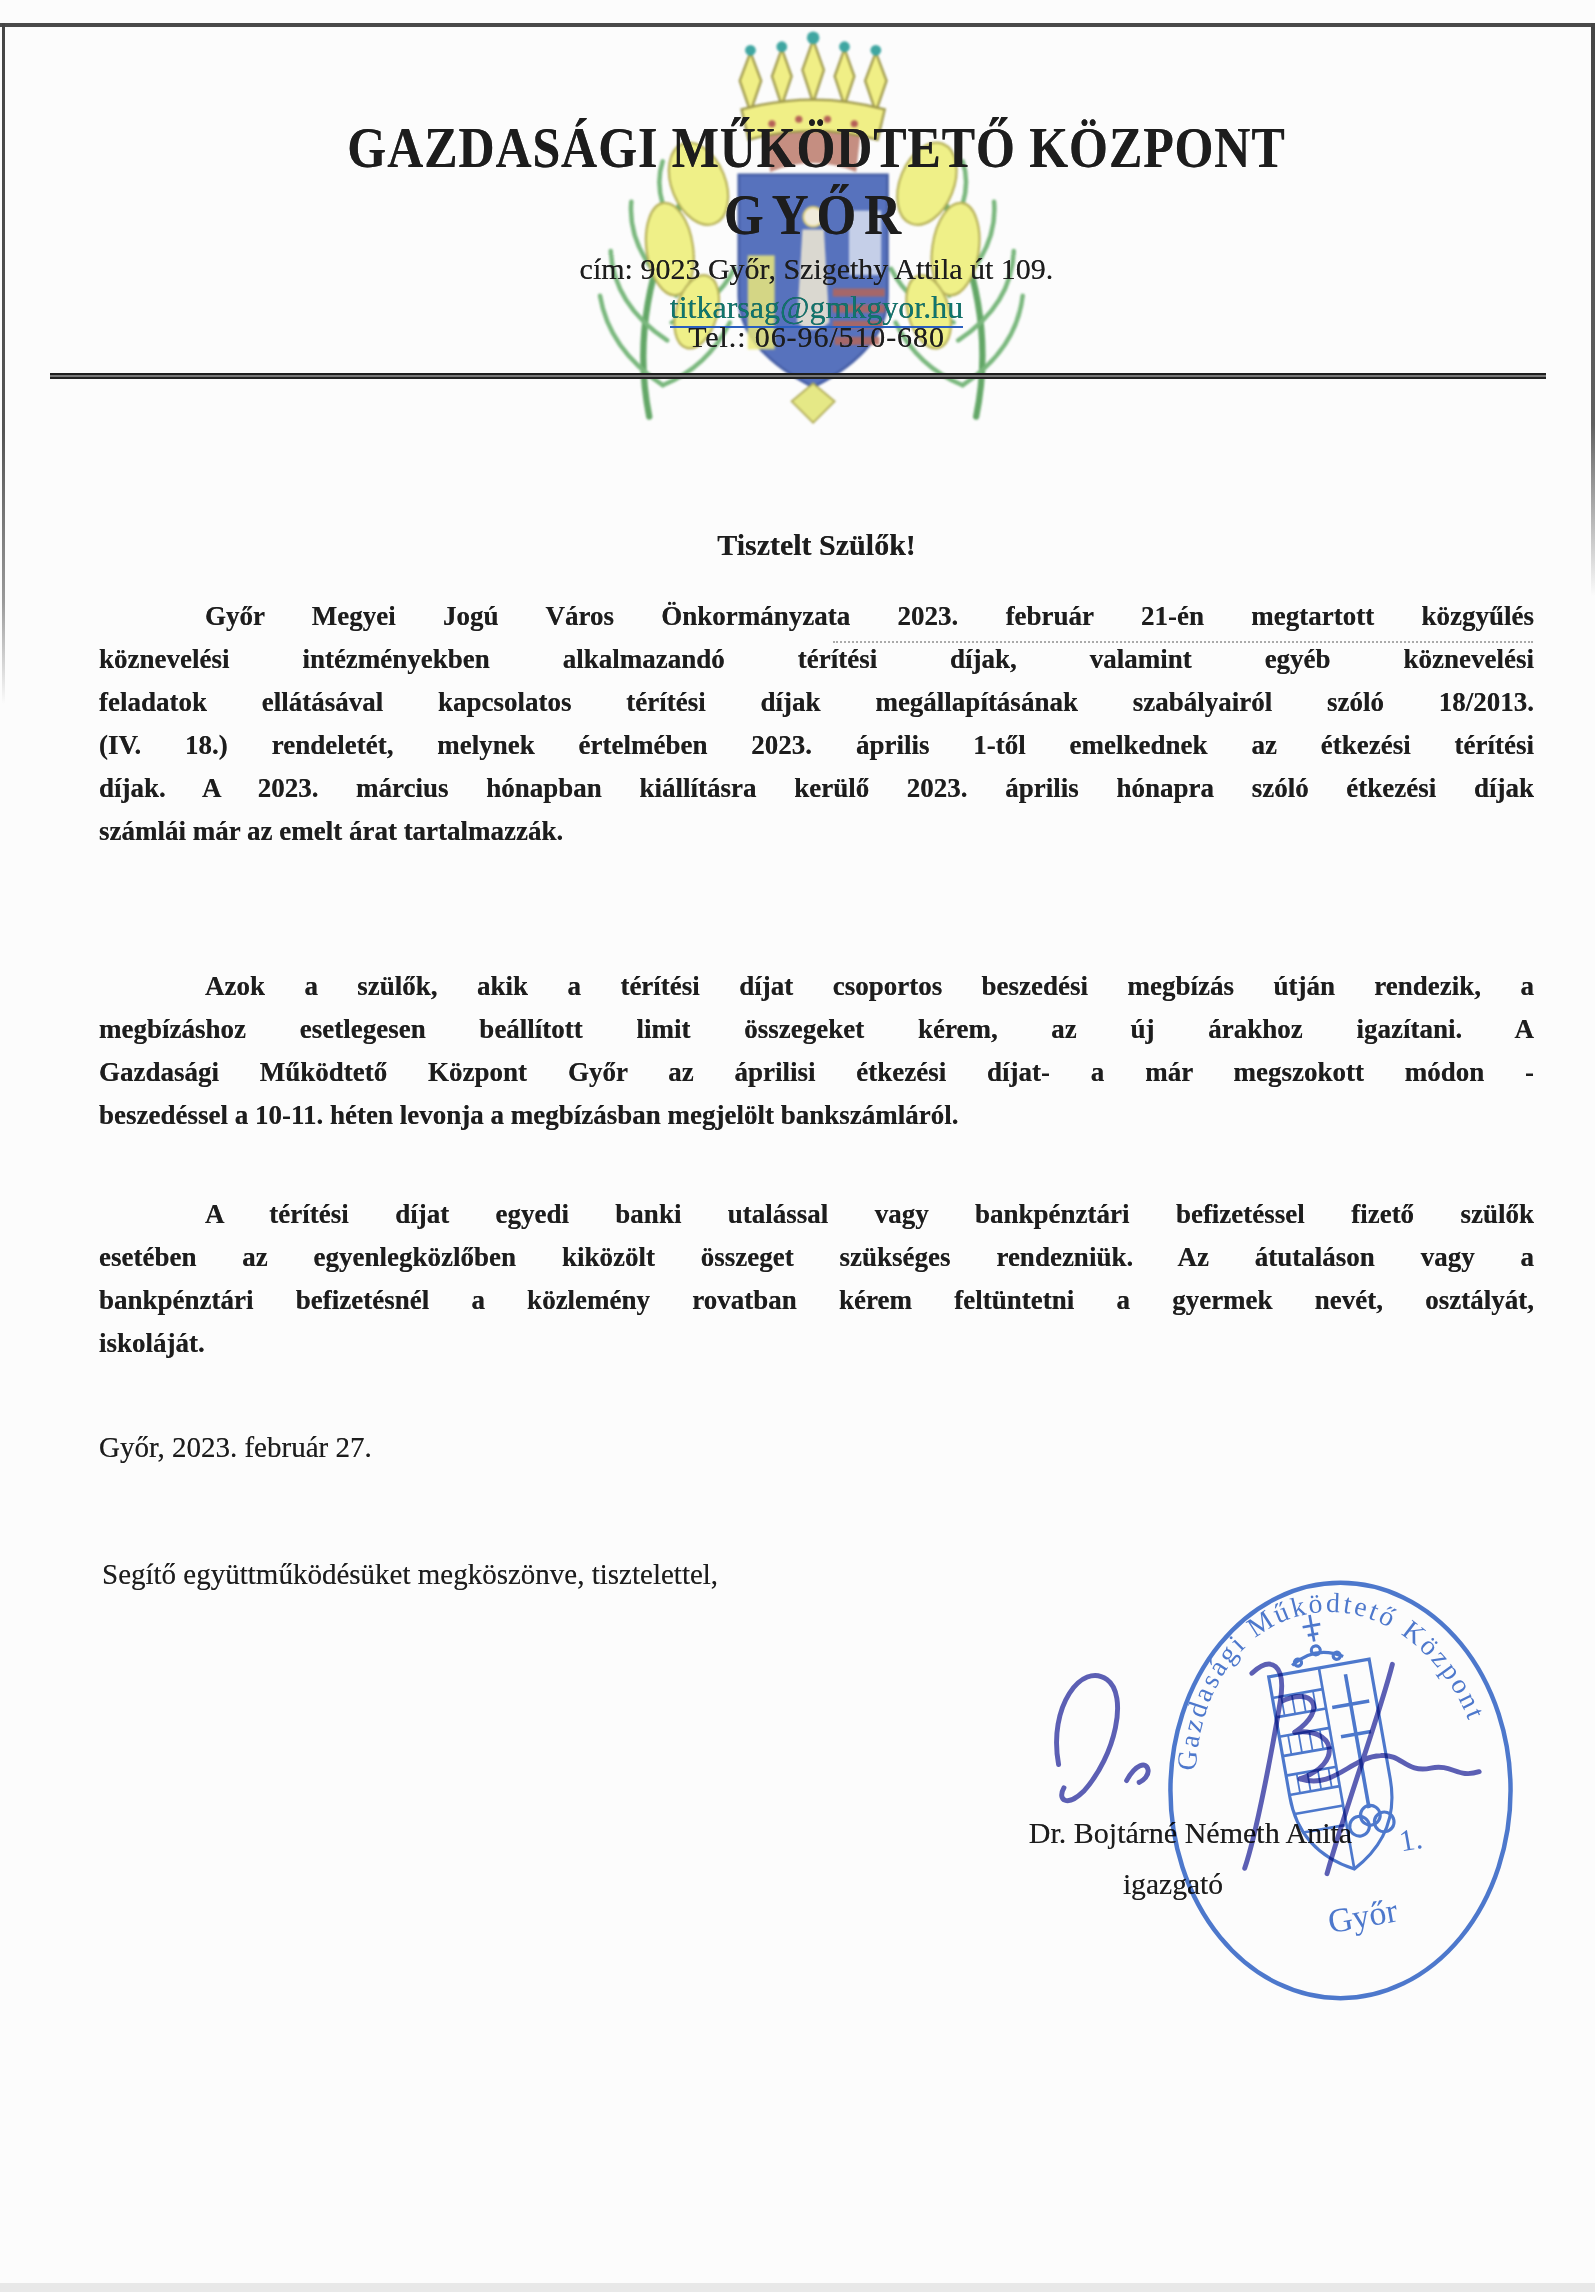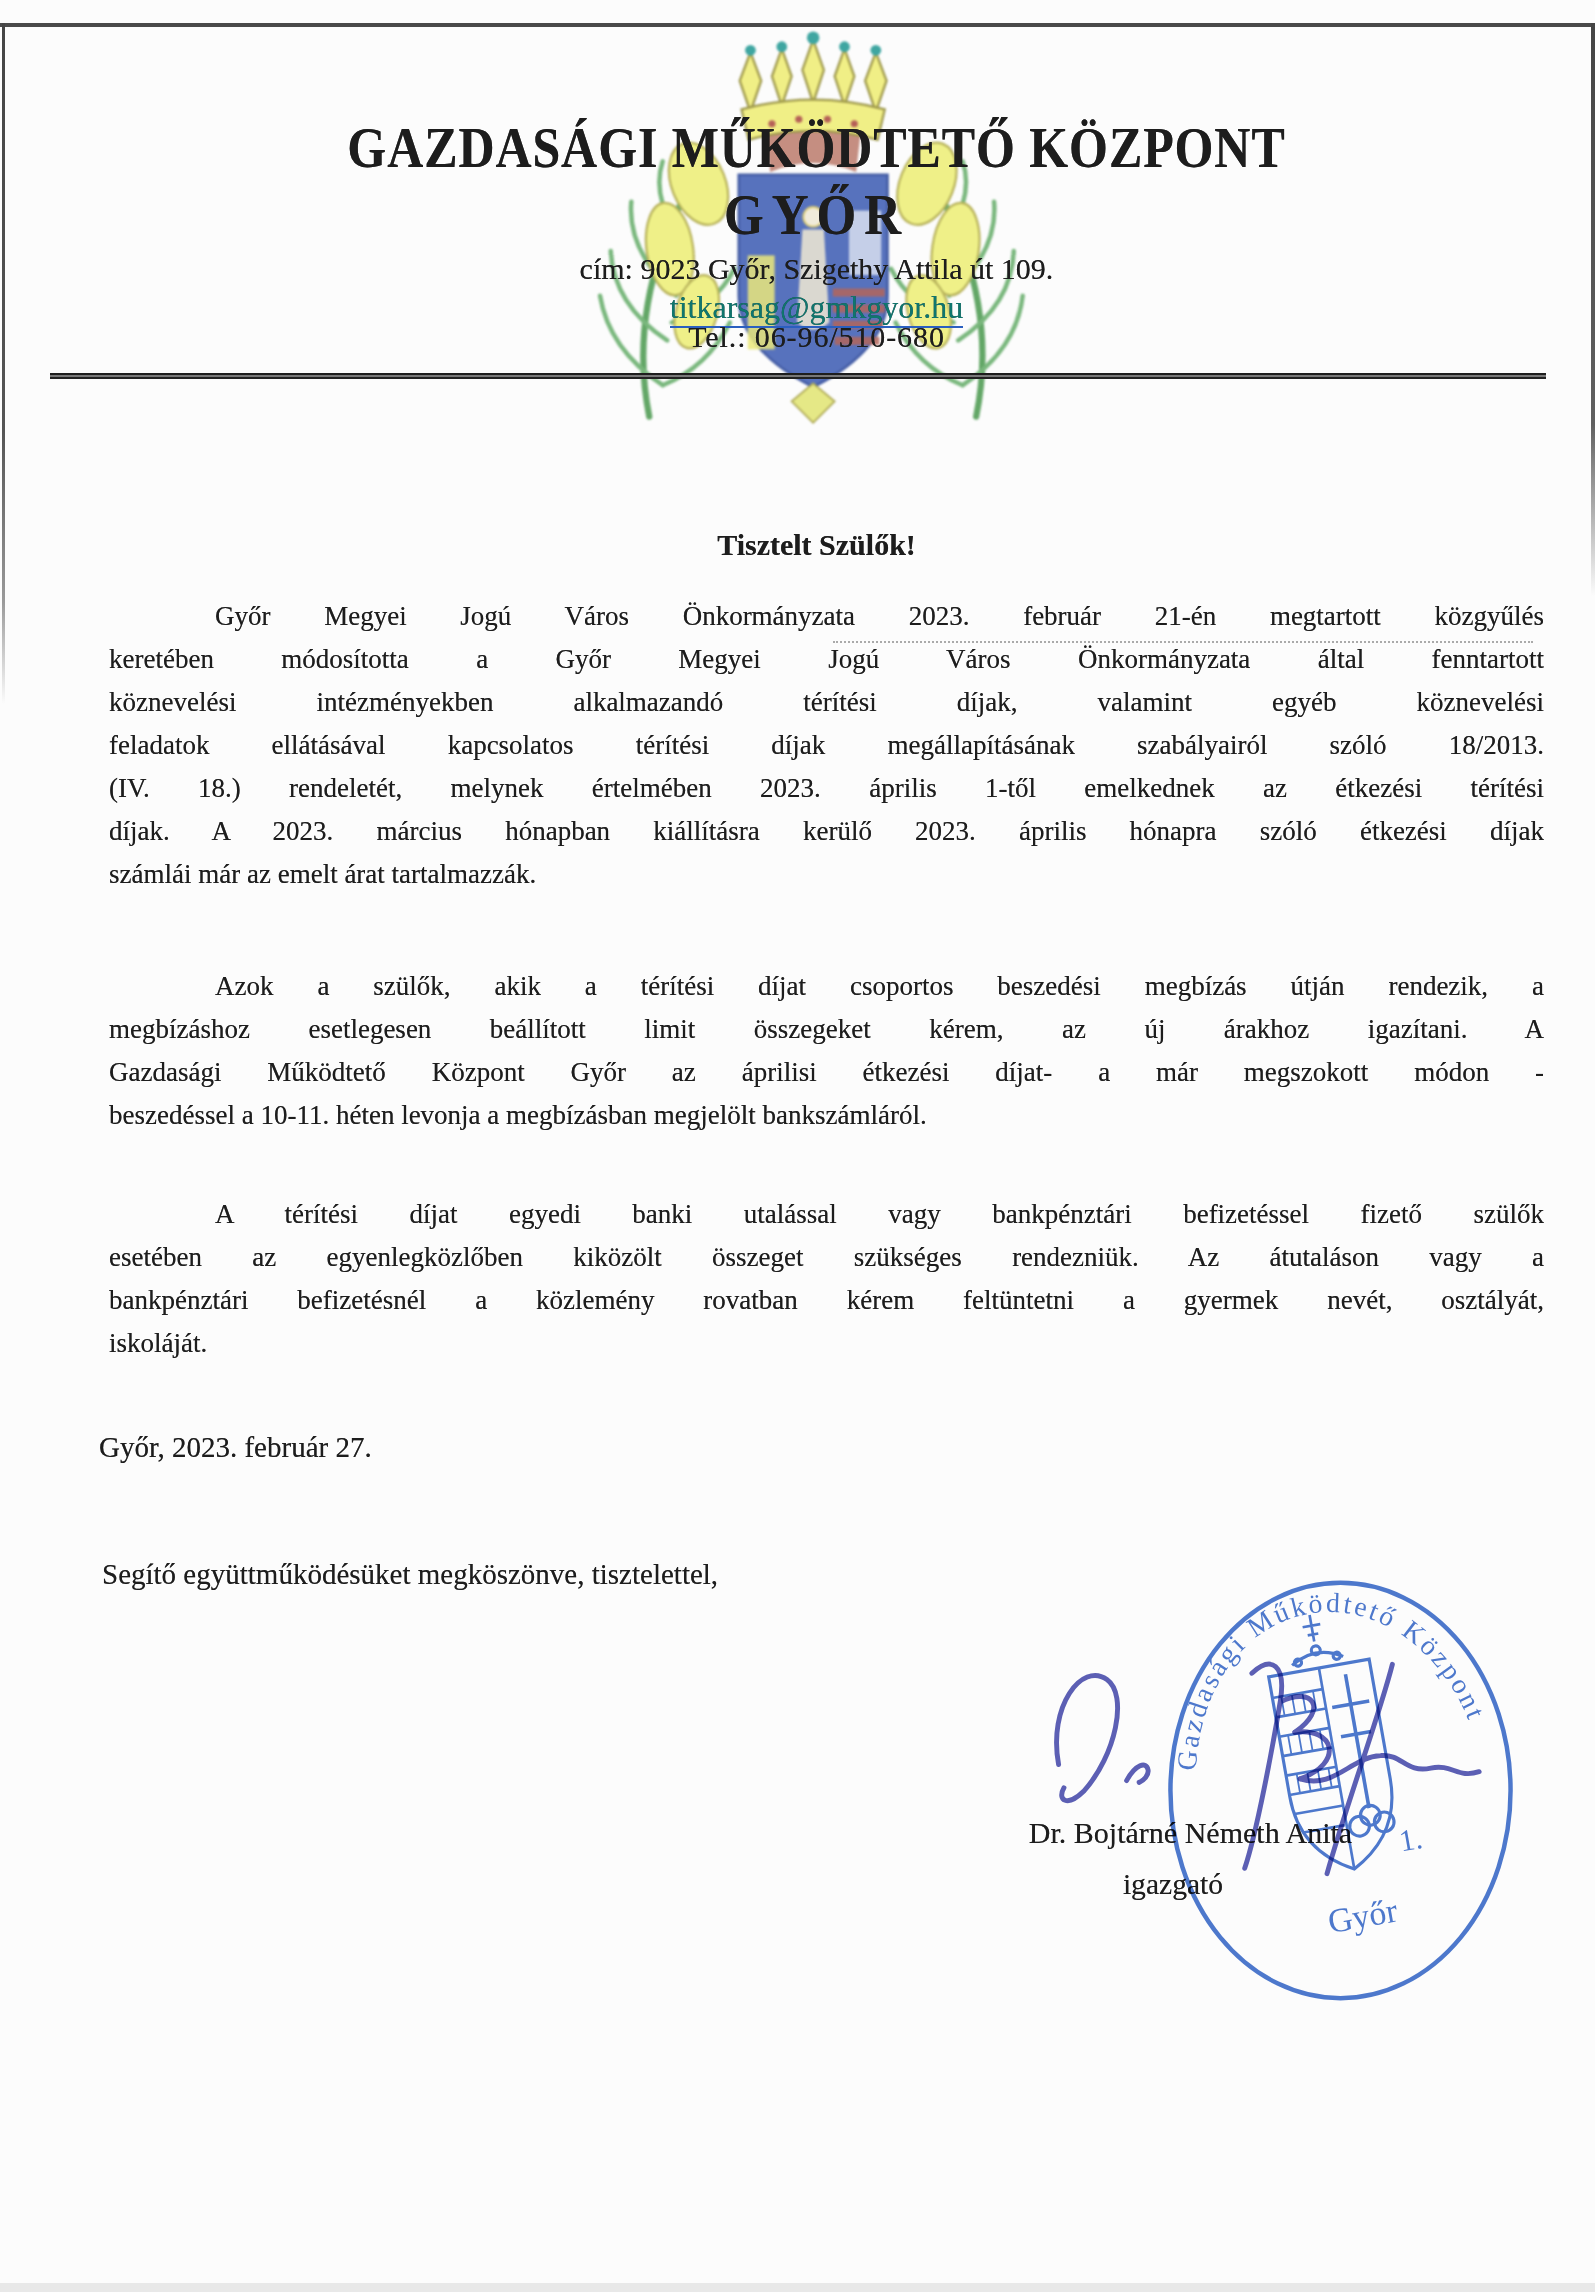--- a/index.html
+++ b/index.html
@@ -23,21 +23,21 @@
   .title2{top:182px;font-size:51px;font-weight:bold;letter-spacing:8px;transform:scaleY(1.12);transform-origin:top;}
   .addr{top:252px;font-size:30px;}
   .email-line{top:289px;font-size:32px;}
   .email-line a{color:#0f766e;text-decoration:none;border-bottom:2.7px solid #2a5fc0;padding-bottom:0.9px;}
   .phone{top:320px;font-size:30px;letter-spacing:0.9px;}
   .rule{left:50px;top:373px;width:1496px;height:6.3px;z-index:5;
     background:linear-gradient(to bottom,#1e1e1e 0,#1e1e1e 1.8px,#787878 1.8px,#787878 3.6px,#222 3.6px,#222 6.3px);}
   
   .salutation{left:99px;top:528px;width:1435px;text-align:center;font-size:30px;font-weight:bold;z-index:2;
     text-shadow:0 0 0.5px rgba(25,25,25,.7);}
-  .para{left:109px;width:1435px;font-size:27px;z-index:2;text-shadow:0 0 0.4px rgba(30,30,30,.65);}
+  .para{left:99px;width:1435px;font-size:27px;z-index:2;text-shadow:0 0 0.4px rgba(30,30,30,.65);font-weight:bold;}
   .jline{height:43px;line-height:43px;text-align:justify;text-align-last:justify;white-space:nowrap;}
   .jline.first{padding-left:106px;}
   .jline.last{text-align-last:left;}
   .p1{top:595px;} .p2{top:965px;} .p3{top:1193px;}
   .dots{left:833px;top:639px;width:700px;height:1.8px;border-bottom:2.7px dotted rgba(70,70,70,.45);z-index:2;}
   .dateline{left:99px;top:1431px;font-size:29px;z-index:2;text-shadow:0 0 0.4px rgba(30,30,30,.65);}
   .closing{left:102px;top:1558px;font-size:29px;z-index:2;text-shadow:0 0 0.4px rgba(30,30,30,.65);}
   
   .signer-name{left:931px;top:1816px;width:519px;text-align:center;font-size:30px;z-index:2;
     text-shadow:0 0 0.4px rgba(30,30,30,.65);}
@@ -129,21 +129,20 @@
   <div class="abs hdr title1">GAZDASÁGI MŰKÖDTETŐ KÖZPONT</div>
   <div class="abs hdr title2">GYŐR</div>
   <div class="abs hdr addr">cím: 9023 Győr, Szigethy Attila út 109.</div>
   <div class="abs hdr email-line"><a href="#">titkarsag@gmkgyor.hu</a></div>
   <div class="abs hdr phone">Tel.: 06-96/510-680</div>
   <div class="abs rule"></div>
 
   <div class="abs salutation">Tisztelt Szülők!</div>
   <div class="abs para p1">
       <div class="jline first">Győr Megyei Jogú Város Önkormányzata 2023. február 21-én megtartott közgyűlés</div>
-      <div class="jline">keretében módosította a Győr Megyei Jogú Város Önkormányzata által fenntartott</div>
       <div class="jline">köznevelési intézményekben alkalmazandó térítési díjak, valamint egyéb köznevelési</div>
       <div class="jline">feladatok ellátásával kapcsolatos térítési díjak megállapításának szabályairól szóló 18/2013.</div>
       <div class="jline">(IV. 18.) rendeletét, melynek értelmében 2023. április 1-től emelkednek az étkezési térítési</div>
       <div class="jline">díjak. A 2023. március hónapban kiállításra kerülő 2023. április hónapra szóló étkezési díjak</div>
       <div class="jline last">számlái már az emelt árat tartalmazzák.</div>
     </div>
   <div class="abs dots"></div>
   <div class="abs para p2">
       <div class="jline first">Azok a szülők, akik a térítési díjat csoportos beszedési megbízás útján rendezik, a</div>
       <div class="jline">megbízáshoz esetlegesen beállított limit összegeket kérem, az új árakhoz igazítani. A</div>

